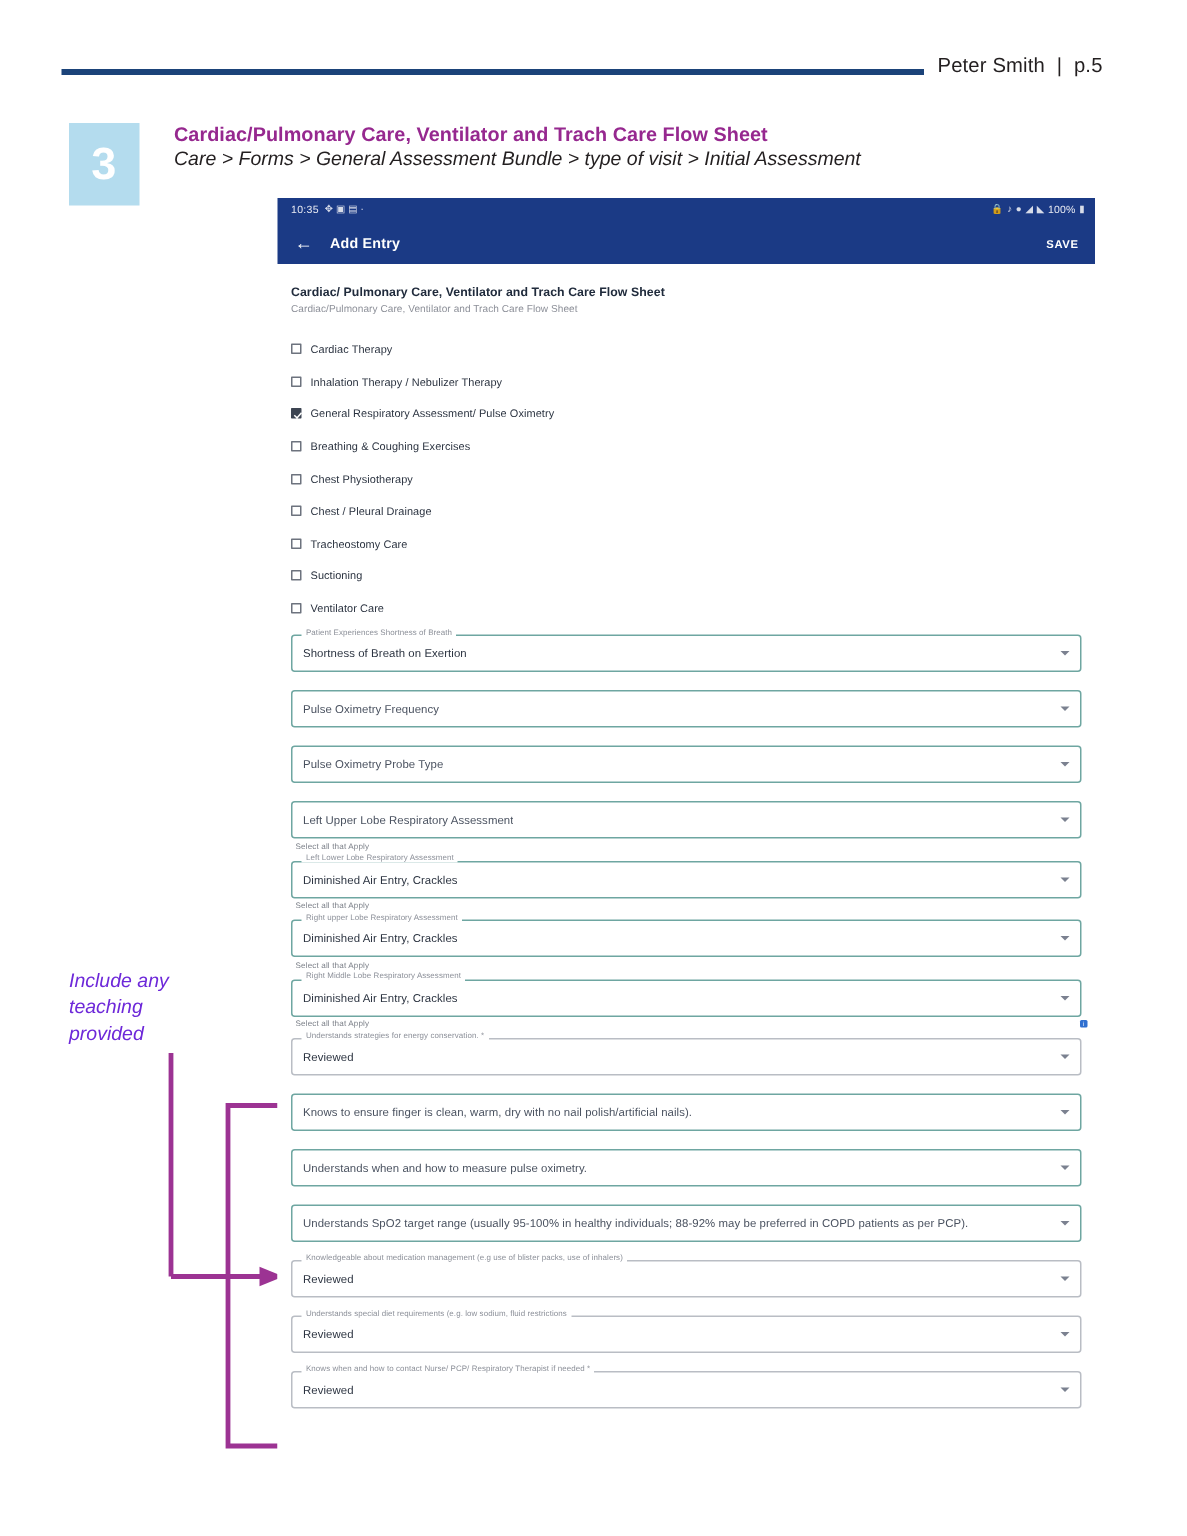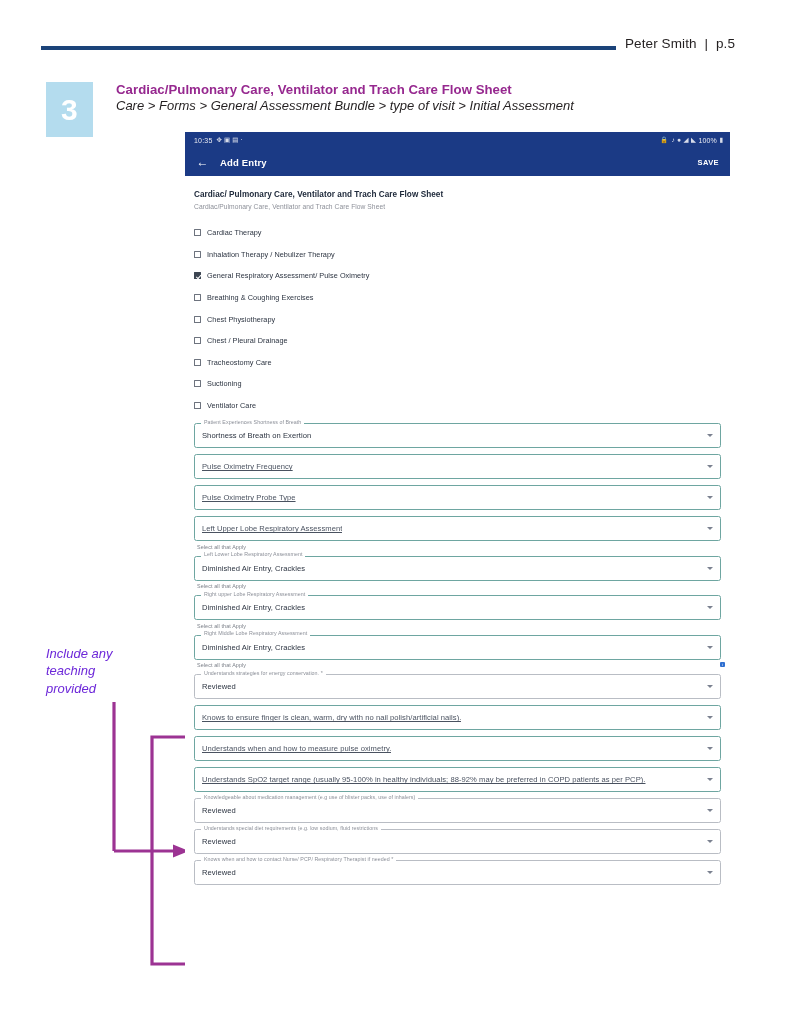--- a/index.html
+++ b/index.html
@@ -127,21 +127,21 @@
     border: 1px solid #7fada8; border-radius: 2.5px;
     background: #ffffff;
     display: flex; align-items: center;
   }
   .field.teal .box { border-color: #6ea6a1; }
   .field.grey .box { border-color: #b9bdc4; }
   .field .value {
     margin-left: 7px; font-size: 7.6px; color: #2b3340;
     letter-spacing: .05px; white-space: nowrap; overflow: hidden;
   }
-  .field .value.placeholder { color: #4a5260; text-decoration: underline; }
+  .field .value.placeholder { color: #4a5260; }
   .field .caret {
     margin-left: auto; margin-right: 7px;
     width: 0; height: 0;
     border-left: 3px solid transparent; border-right: 3px solid transparent;
     border-top: 3.4px solid #7b8190;
   }
   .field .legend {
     position: absolute; left: 7px; top: -4.5px;
     background: #ffffff; padding: 0 3px;
     font-size: 5.3px; color: #8b8f98; letter-spacing: .05px;
@@ -149,21 +149,21 @@
   }
   .field .helper {
     margin-top: 2.5px; margin-left: 3px;
     font-size: 5.4px; color: #7c8089; letter-spacing: .1px;
   }
   .field .info-dot {
     position: absolute; right: -4px; bottom: 1px;
     width: 5px; height: 5px; background: #2f6fd0; border-radius: 1px;
     color:#fff; font-size:4px; line-height:5px; text-align:center;
   }
-  .field.tall-gap { }
+  .field.tall-gap { margin-bottom: 12px; }
 
   
   .anno-text {
     position: absolute; left: 46px; top: 645px;
     width: 140px;
     font-size: 13px; font-style: italic; color: #6d28d9;
     line-height: 1.33;
   }
   .anno-svg { position: absolute; left: 0; top: 0; width: 791px; height: 1024px; pointer-events: none; }
 </style>

